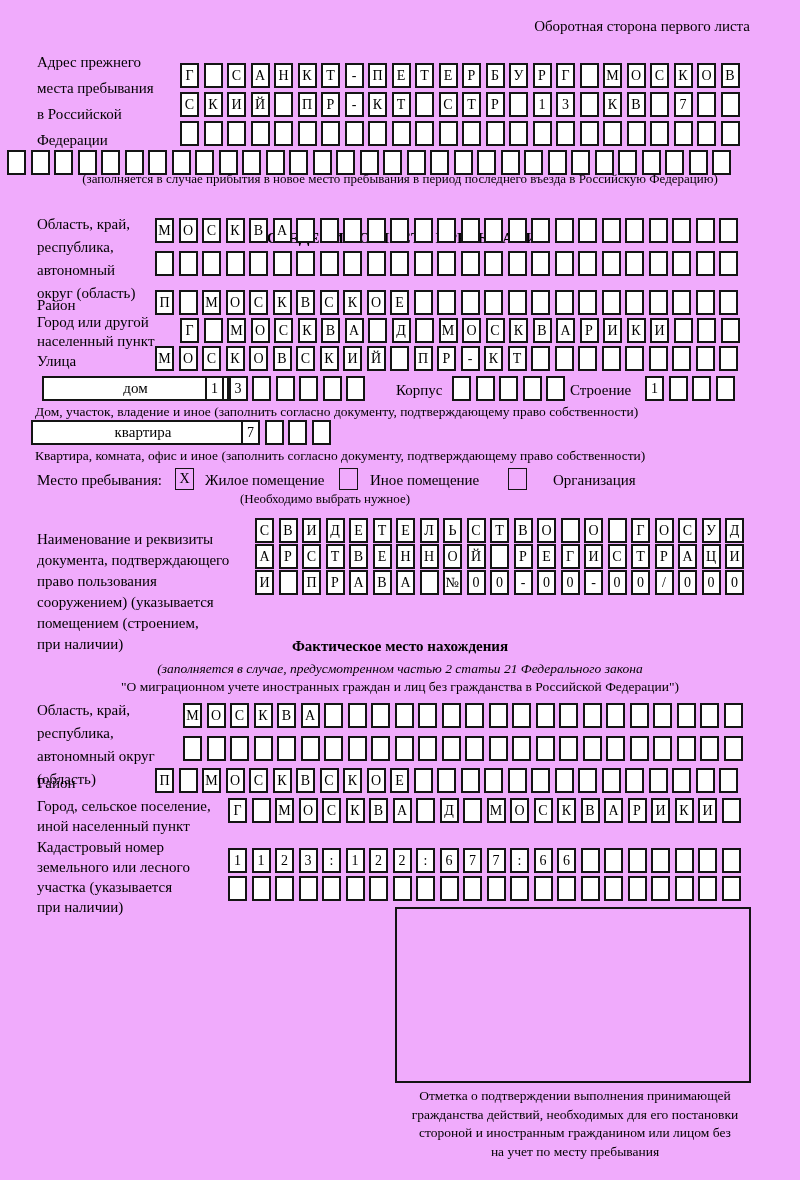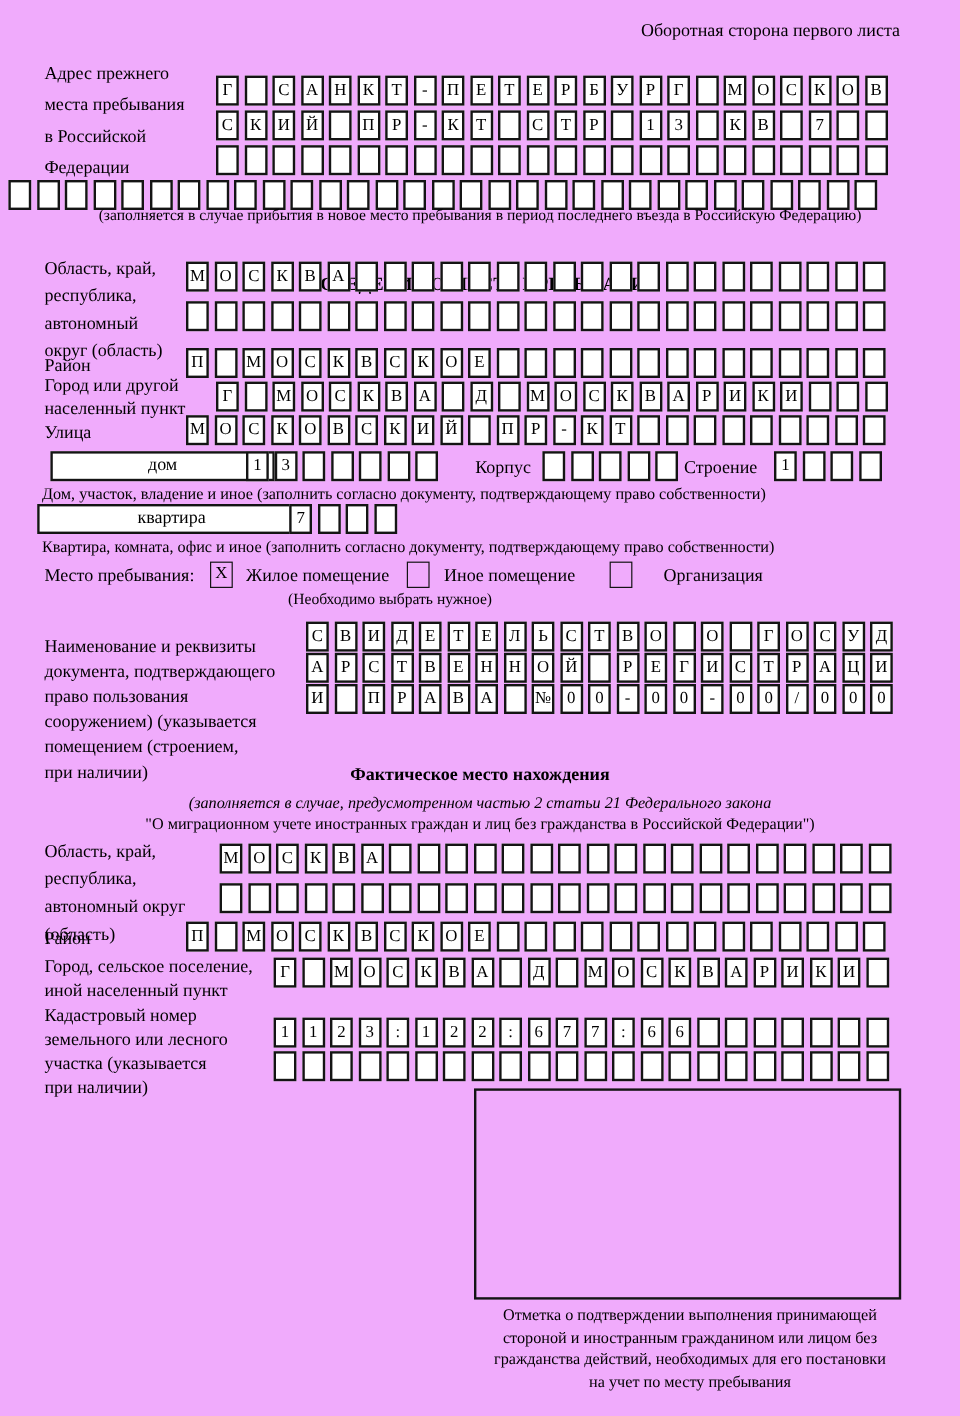--- a/index.html
+++ b/index.html
@@ -598,18 +598,18 @@
       <span class="cell"></span>
       <span class="cell"></span>
       <span class="cell"></span>
       <span class="cell"></span>
       <span class="cell"></span>
     </div>
 
   <div class="stampbox"></div>
   <div class="stampcap">
       <div>Отметка о подтверждении выполнения принимающей</div>
+      <div>гражданства действий, необходимых для его постановки</div>
       <div>стороной и иностранным гражданином или лицом без</div>
-      <div>гражданства действий, необходимых для его постановки</div>
       <div>на учет по месту пребывания</div>
     </div>
 
 </div>
 
 </body></html>

